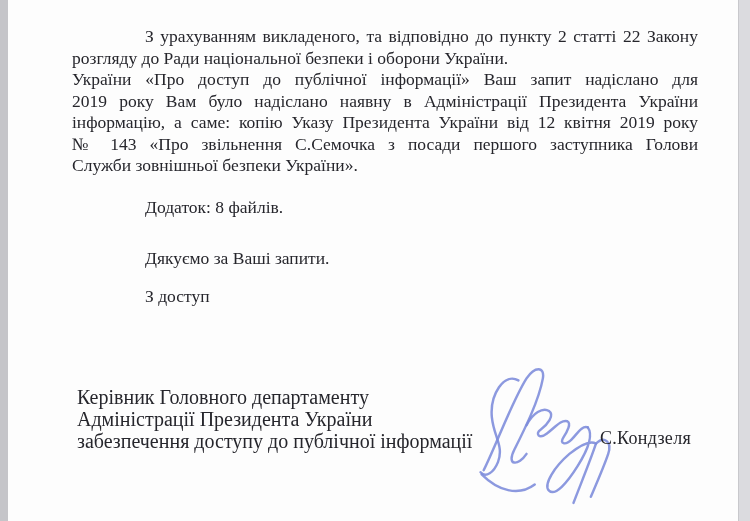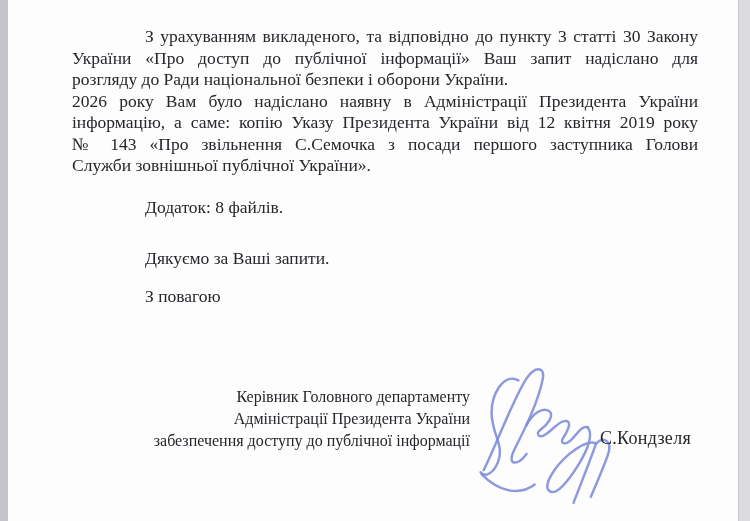--- a/index.html
+++ b/index.html
@@ -59,25 +59,25 @@
     left: 137px; 
     font-size: 17.5px;
     line-height: 21.5px;
     white-space: nowrap;
   }
   .attach-line  { top: 197px; }
   .thanks-line  { top: 248px; }
   .regards-line { top: 286px; }
   .signoff-title {
     position: absolute;
-    left: 62px; 
+    left: 69px; 
     top: 386px;
     width: 400px;
-    text-align: right;
-    font-size: 16px;
+    text-align: left;
+    font-size: 20px;
     line-height: 22px;
   }
   .signer-name {
     position: absolute;
     left: 592px; 
     top: 428px;
     font-size: 18px;
     font-weight: normal;
     letter-spacing: 0.3px;
     white-space: nowrap;
@@ -100,35 +100,35 @@
 </head>
 <body>
 
 <div class="viewport">
   <div class="edge-strip-left"></div>
 
   <div class="doc-page">
 
     <div class="doc-body">
       <div class="para">
-        <div class="line indent">З урахуванням викладеного, та відповідно до пункту 3 статті 30 Закону</div>
+        <div class="line indent">З урахуванням викладеного, та відповідно до пункту 2 статті 22 Закону</div>
+        <div class="line last">розгляду до Ради національної безпеки і оборони України.</div>
         <div class="line">України «Про доступ до публічної інформації» Ваш запит надіслано для</div>
-        <div class="line last">розгляду до Ради національної безпеки і оборони України.</div>
       </div>
       <div class="para">
-        <div class="line">2026 року Вам було надіслано наявну в Адміністрації Президента України</div>
+        <div class="line">2019 року Вам було надіслано наявну в Адміністрації Президента України</div>
         <div class="line">інформацію, а саме: копію Указу Президента України від 12 квітня 2019 року</div>
         <div class="line">№ 143 «Про звільнення С.Семочка з посади першого заступника Голови</div>
-        <div class="line last">Служби зовнішньої публічної України».</div>
+        <div class="line last">Служби зовнішньої безпеки України».</div>
       </div>
     </div>
 
     <div class="simple-line attach-line">Додаток: 8 файлів.</div>
     <div class="simple-line thanks-line">Дякуємо за Ваші запити.</div>
-    <div class="simple-line regards-line">З повагою</div>
+    <div class="simple-line regards-line">З доступ</div>
 
     <div class="signoff-title">
       <div>Керівник Головного департаменту</div>
       <div>Адміністрації Президента України</div>
       <div>забезпечення доступу до публічної інформації</div>
     </div>
 
     <div class="signature">
       <svg viewBox="0 0 160 145" xmlns="http://www.w3.org/2000/svg">
         <g stroke="#7c8bdb" stroke-width="2.4">

